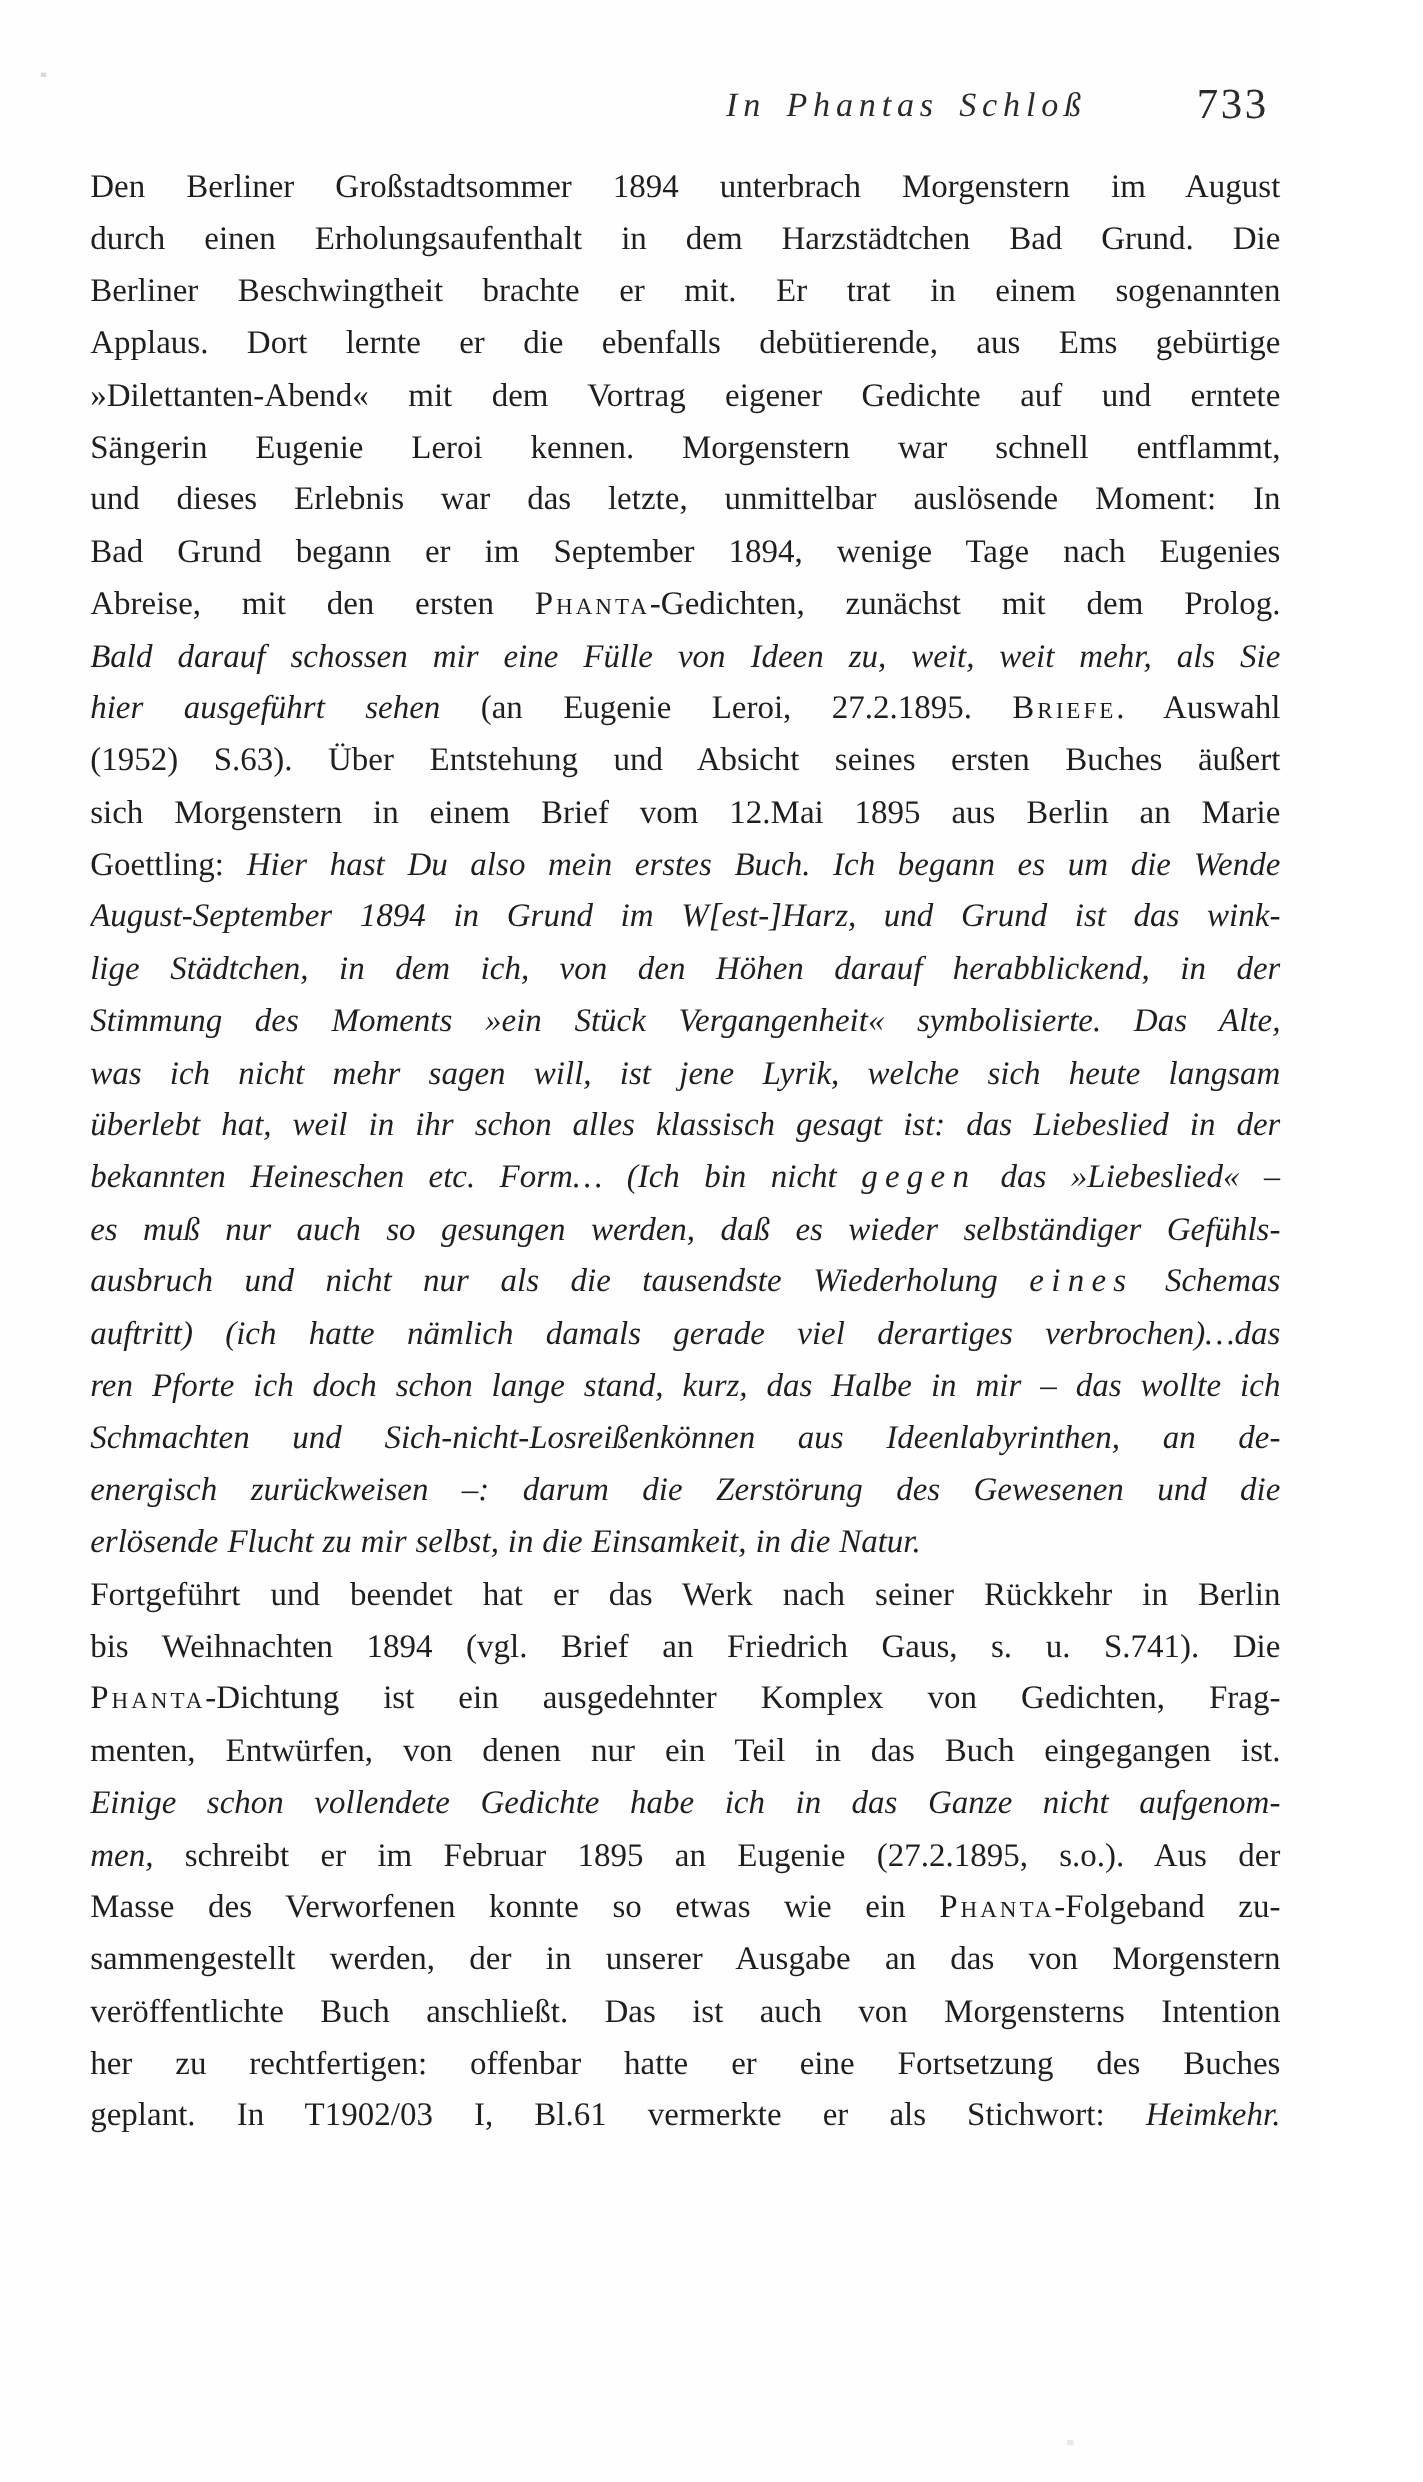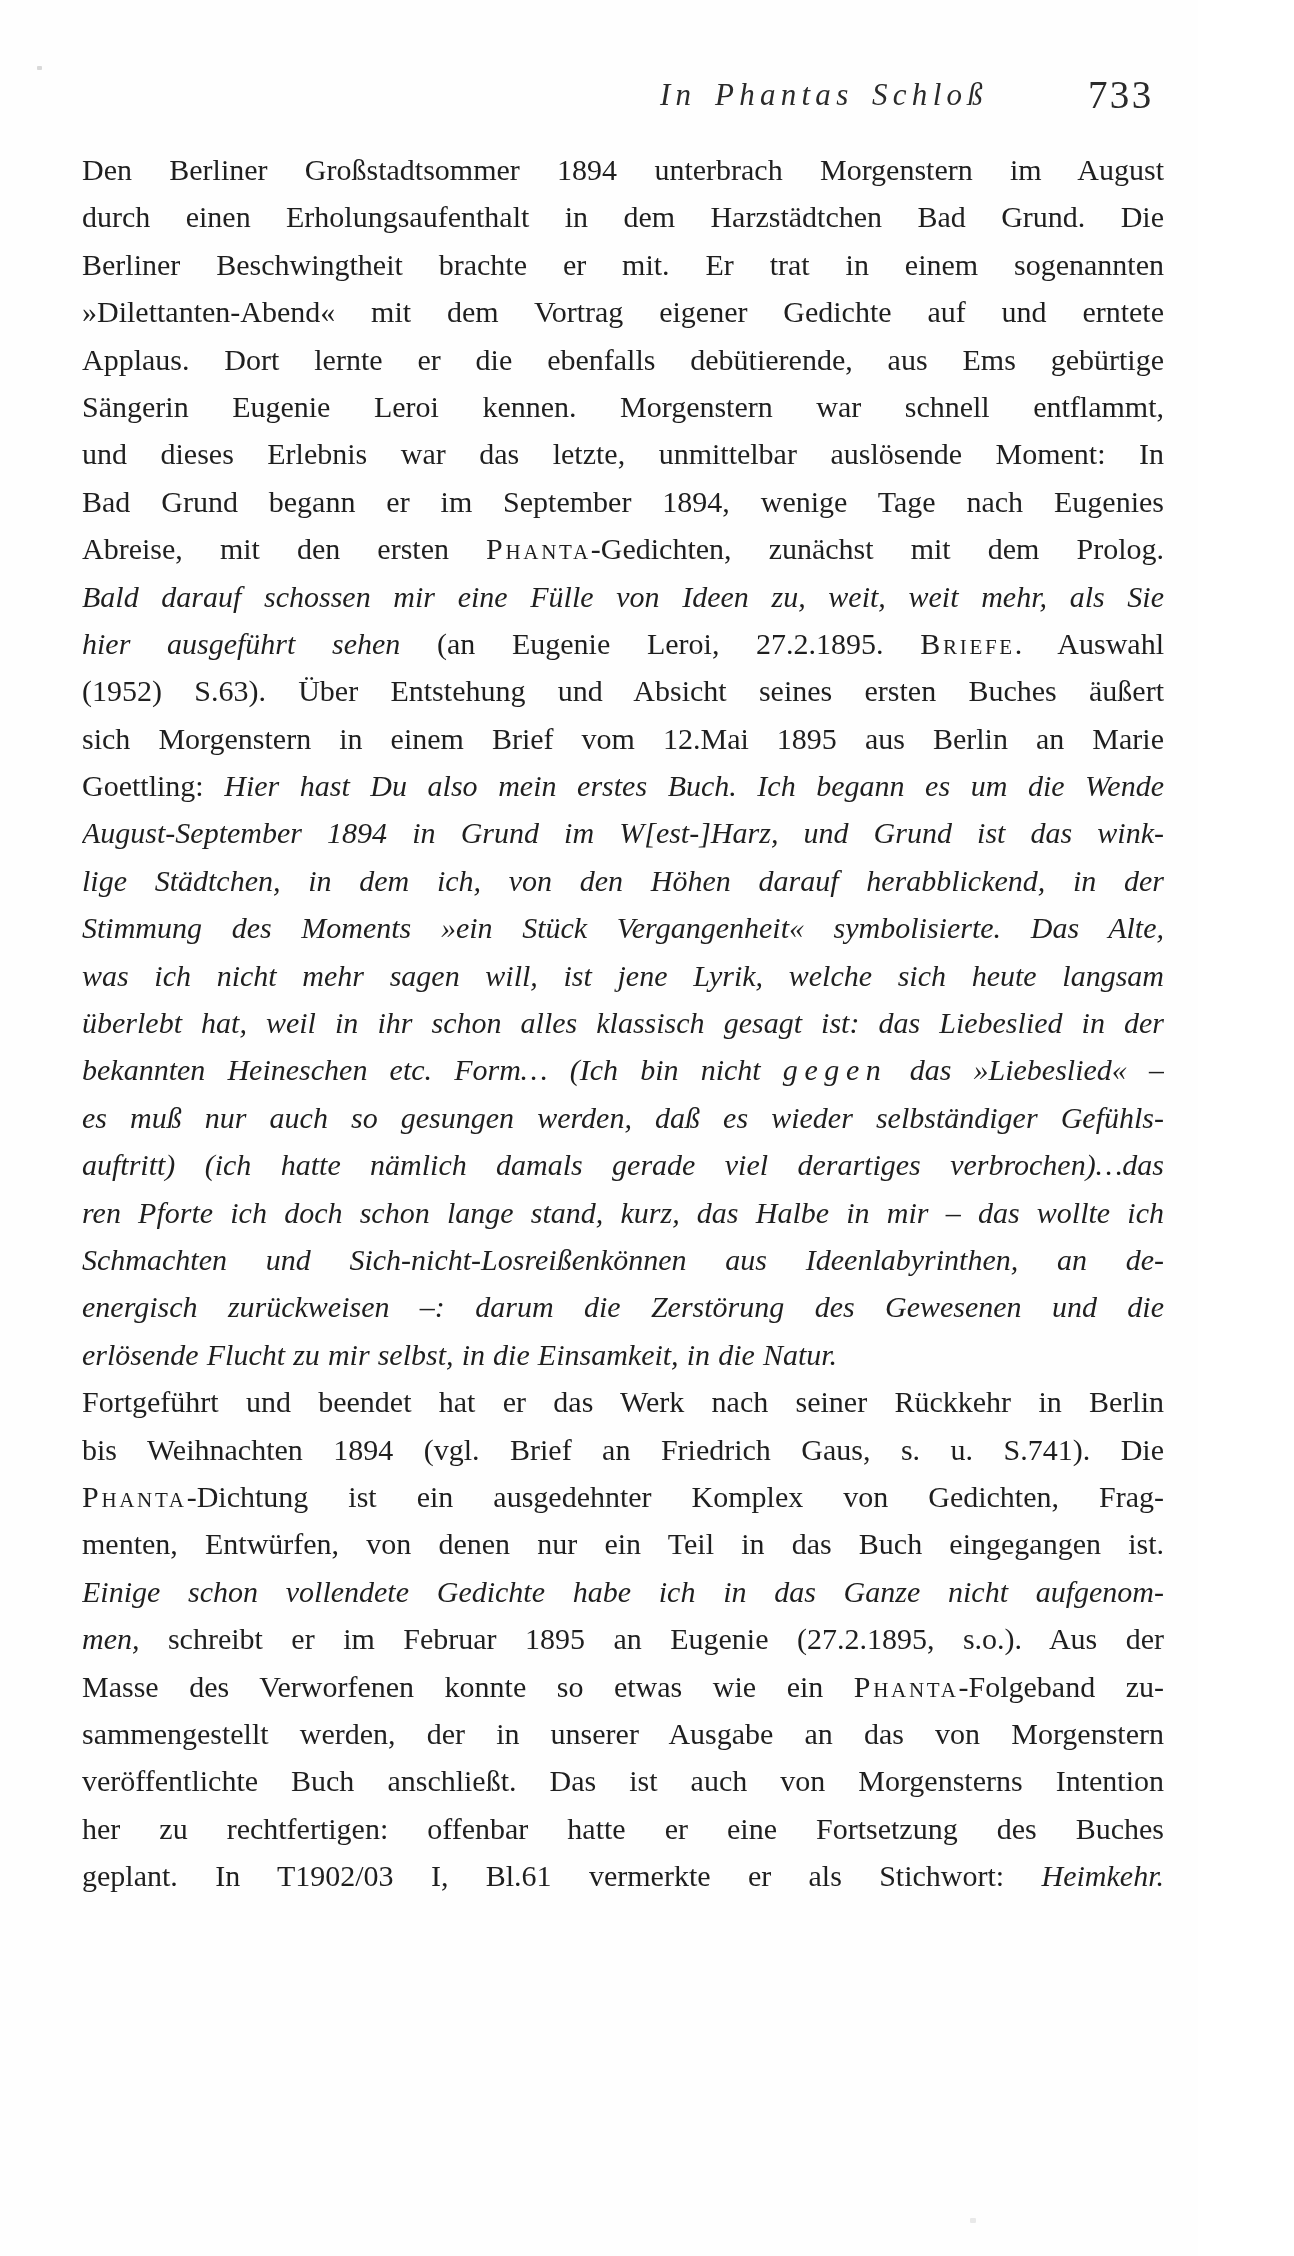--- a/index.html
+++ b/index.html
@@ -73,38 +73,39 @@
 <body>
 
 <div class="page">
   <div class="artifact a1"></div>
   <div class="running-head">In Phantas Schloß</div>
   <div class="page-number">733</div>
   <div class="text-block" id="text-block">
       <div class="line"><span>Den Berliner Großstadtsommer 1894 unterbrach Morgenstern im August</span></div>
       <div class="line"><span>durch einen Erholungsaufenthalt in dem Harzstädtchen Bad Grund. Die</span></div>
       <div class="line"><span>Berliner Beschwingtheit brachte er mit. Er trat in einem sogenannten</span></div>
+      <div class="line"><span>Applaus. Dort lernte er die ebenfalls debütierende, aus Ems gebürtige</span></div>
       <div class="line"><span>»Dilettanten-Abend« mit dem Vortrag eigener Gedichte auf und erntete</span></div>
-      <div class="line"><span>Applaus. Dort lernte er die ebenfalls debütierende, aus Ems gebürtige</span></div>
       <div class="line"><span>Sängerin Eugenie Leroi kennen. Morgenstern war schnell entflammt,</span></div>
       <div class="line"><span>und dieses Erlebnis war das letzte, unmittelbar auslösende Moment: In</span></div>
       <div class="line"><span>Bad Grund begann er im September 1894, wenige Tage nach Eugenies</span></div>
       <div class="line"><span>Abreise, mit den ersten </span><span class="sc">Phanta</span><span>-Gedichten, zunächst mit dem Prolog.</span></div>
       <div class="line"><span class="it">Bald darauf schossen mir eine Fülle von Ideen zu, weit, weit mehr, als Sie</span></div>
       <div class="line"><span class="it">hier ausgeführt sehen </span><span>(an Eugenie Leroi, 27.2.1895. </span><span class="sc">Briefe</span><span>. Auswahl</span></div>
       <div class="line"><span>(1952) S.63). Über Entstehung und Absicht seines ersten Buches äußert</span></div>
       <div class="line"><span>sich Morgenstern in einem Brief vom 12.Mai 1895 aus Berlin an Marie</span></div>
       <div class="line"><span>Goettling: </span><span class="it">Hier hast Du also mein erstes Buch. Ich begann es um die Wende</span></div>
       <div class="line"><span class="it">August-September 1894 in Grund im W[est-]Harz, und Grund ist das wink-</span></div>
       <div class="line"><span class="it">lige Städtchen, in dem ich, von den Höhen darauf herabblickend, in der</span></div>
       <div class="line"><span class="it">Stimmung des Moments »ein Stück Vergangenheit« symbolisierte. Das Alte,</span></div>
       <div class="line"><span class="it">was ich nicht mehr sagen will, ist jene Lyrik, welche sich heute langsam</span></div>
       <div class="line"><span class="it">überlebt hat, weil in ihr schon alles klassisch gesagt ist: das Liebeslied in der</span></div>
       <div class="line"><span class="it">bekannten Heineschen etc. Form… (Ich bin nicht </span><span class="it sp">gegen</span><span class="it"> das »Liebeslied« –</span></div>
       <div class="line"><span class="it">es muß nur auch so gesungen werden, daß es wieder selbständiger Gefühls-</span></div>
+      <div class="line"><span class="it">ausbruch und nicht nur als die tausendste Wiederholung </span><span class="it sp">eines</span><span class="it"> Schemas</span></div>
       <div class="line"><span class="it">auftritt) (ich hatte nämlich damals gerade viel derartiges verbrochen)…das</span></div>
       <div class="line"><span class="it">ren Pforte ich doch schon lange stand, kurz, das Halbe in mir – das wollte ich</span></div>
       <div class="line"><span class="it">Schmachten und Sich-nicht-Losreißenkönnen aus Ideenlabyrinthen, an de-</span></div>
       <div class="line"><span class="it">energisch zurückweisen –: darum die Zerstörung des Gewesenen und die</span></div>
       <div class="line noj"><span class="it">erlösende Flucht zu mir selbst, in die Einsamkeit, in die Natur.</span></div>
       <div class="line"><span>Fortgeführt und beendet hat er das Werk nach seiner Rückkehr in Berlin</span></div>
       <div class="line"><span>bis Weihnachten 1894 (vgl. Brief an Friedrich Gaus, s. u. S.741). Die</span></div>
       <div class="line"><span class="sc">Phanta</span><span>-Dichtung ist ein ausgedehnter Komplex von Gedichten, Frag-</span></div>
       <div class="line"><span>menten, Entwürfen, von denen nur ein Teil in das Buch eingegangen ist.</span></div>
       <div class="line"><span class="it">Einige schon vollendete Gedichte habe ich in das Ganze nicht aufgenom-</span></div>

